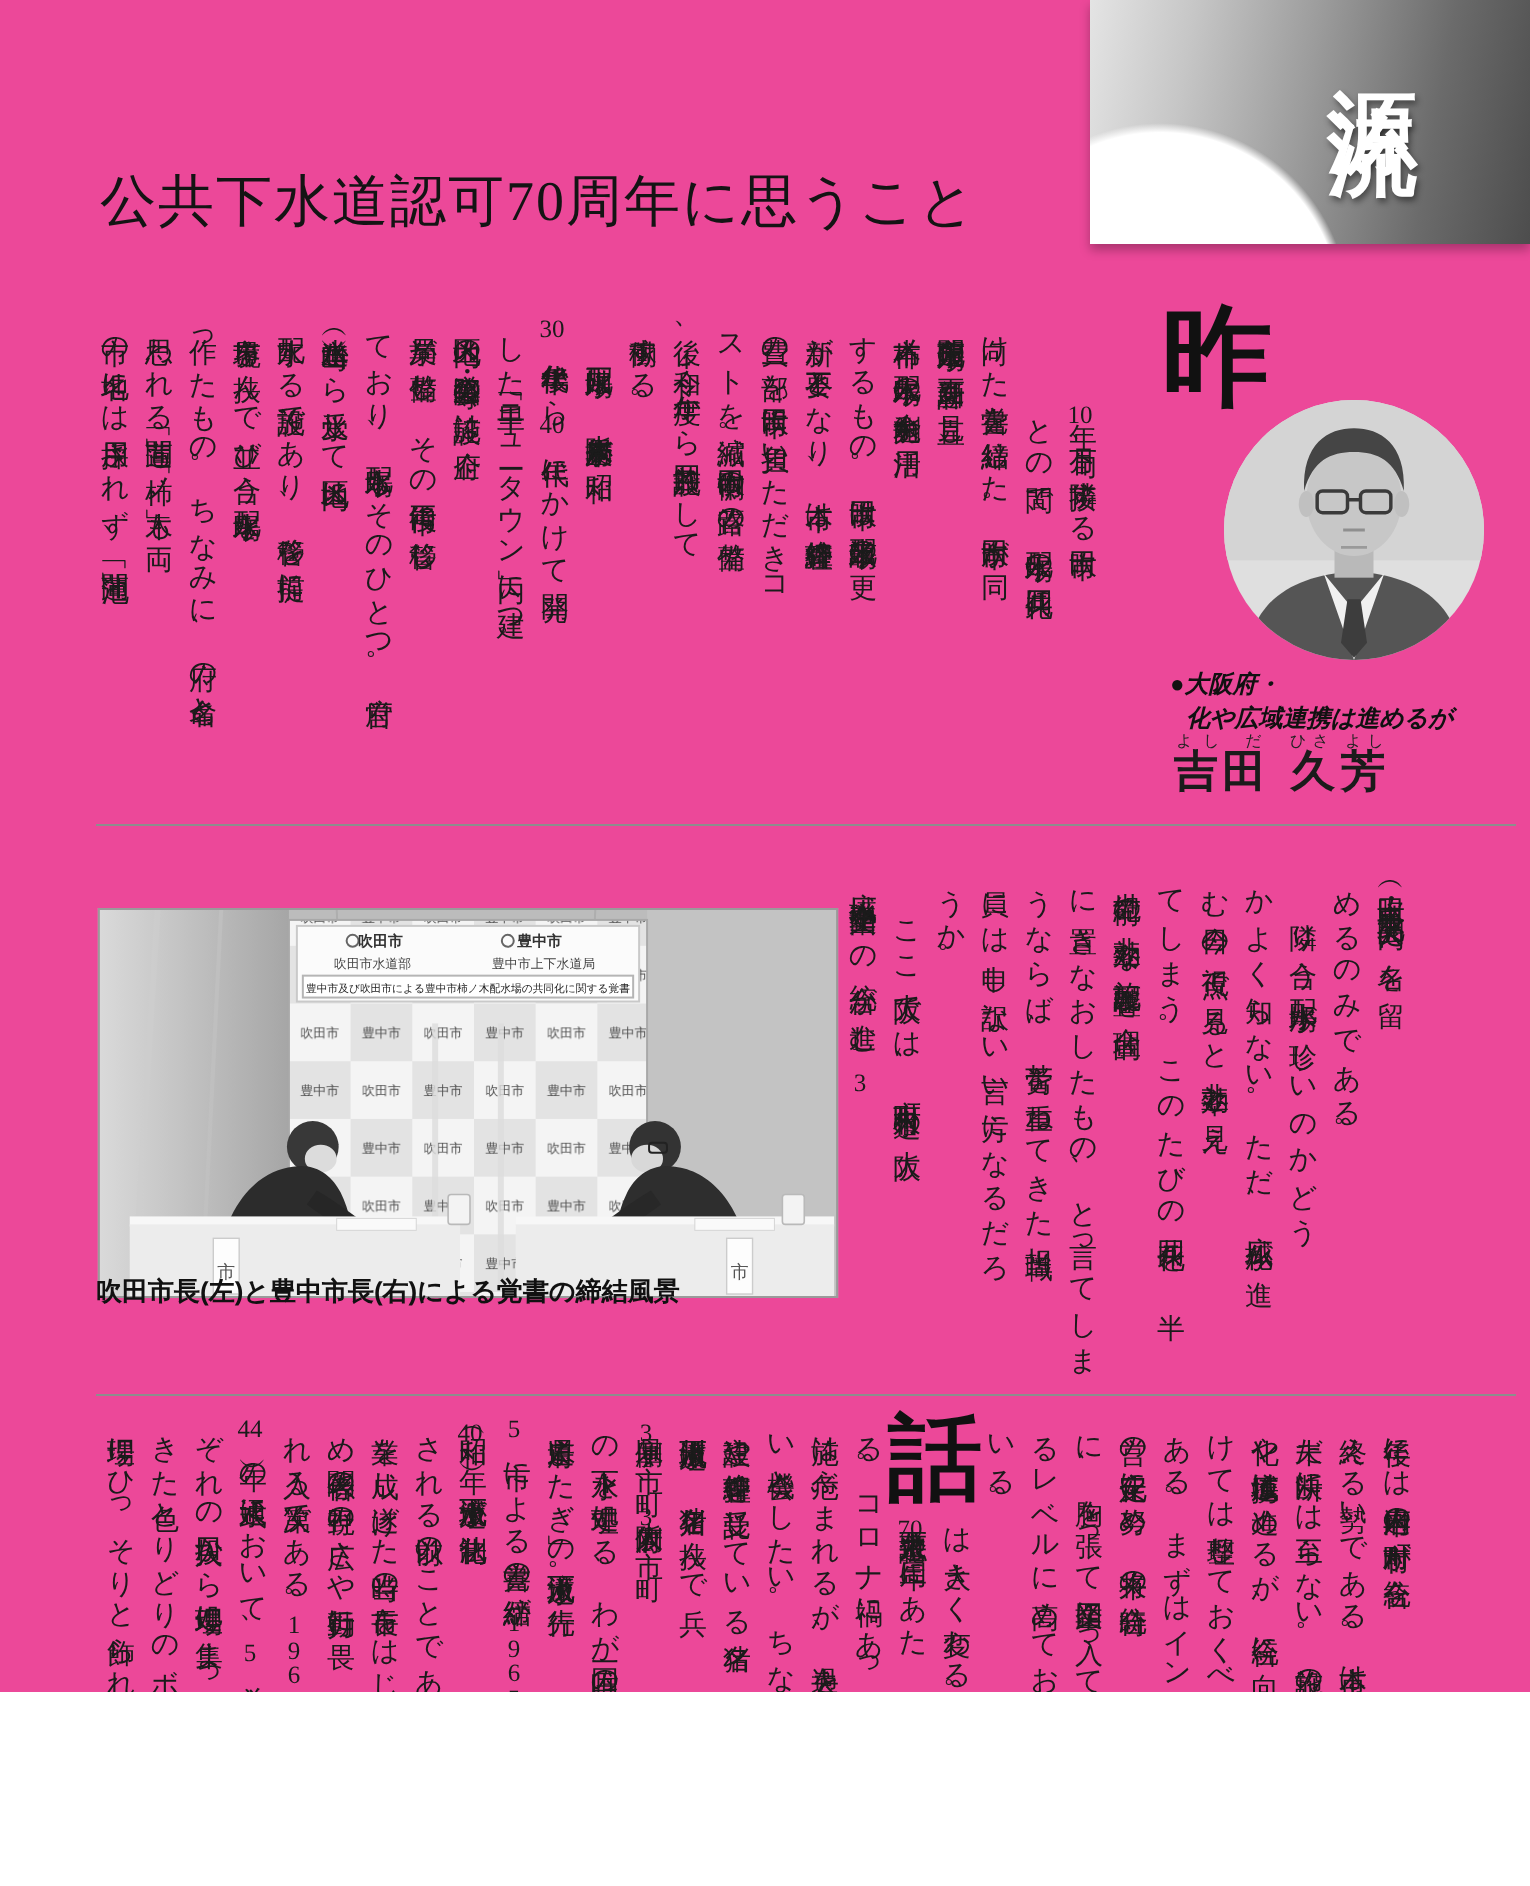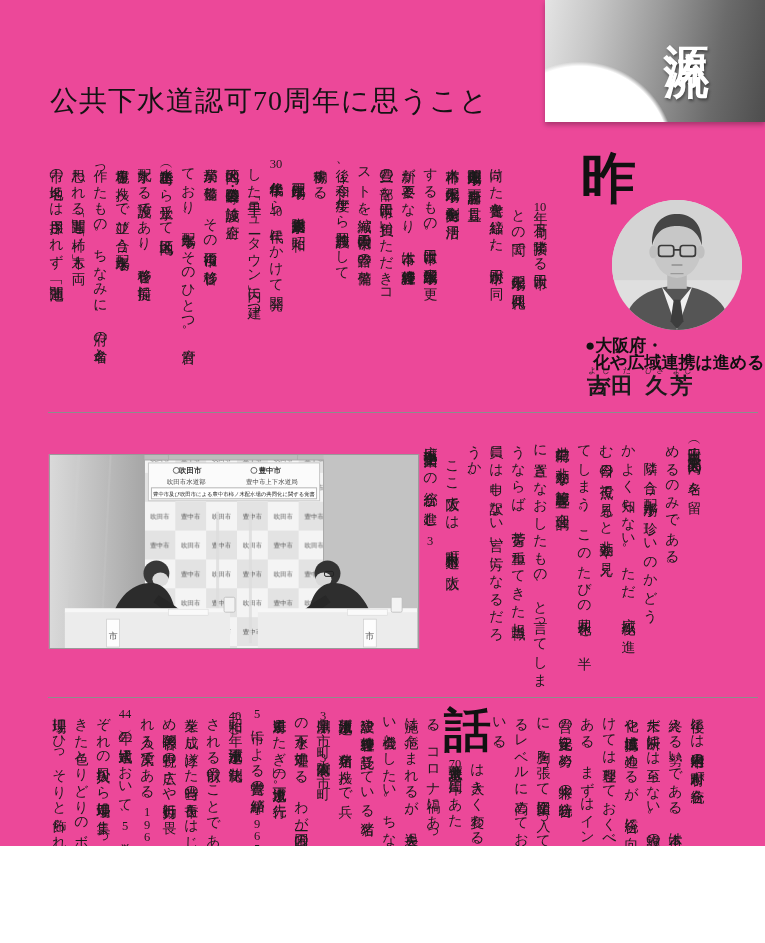--- a/index.html
+++ b/index.html
@@ -34,21 +34,21 @@
   .s3 .vcol { letter-spacing:.5px; }
   .indent-s3 .vcol { padding-top:46px; }
   .drop-wrap { position:relative; }
   .dropcap { font-weight:700; line-height:1; color:#111; }
   .dc1 { position:absolute; left:581px; top:151px; font-size:55px; }
   .dc3 { position:absolute; top:-1px; right:-3px; font-size:47px; }
 
   
   .avatar { position:absolute; left:612px; top:200px; width:130px; height:130px; }
   .aff { position:absolute; font-family:"Liberation Sans","DejaVu Sans",sans-serif;
-    font-weight:bold; font-size:17px; color:#111; }
+    font-weight:bold; font-size:12px; color:#111;font-style:italic; }
   .aff1 { left:585px; top:334px; }
   .aff2 { left:593px; top:351px; }
   .name-block { position:absolute; left:587px; top:366px; display:flex; gap:10px; }
   .name-block ruby { ruby-position:over; font-size:22px; font-weight:700; letter-spacing:2px; }
   .name-block rt { font-size:8px; font-weight:400; letter-spacing:3px; color:#222;
     font-family:"Liberation Sans","DejaVu Sans",sans-serif; }
 
   
   .hrule { position:absolute; left:48px; width:710px; border-top:1px solid #8d8d8d; }
   .r1 { top:412px; } .r2 { top:697px; }
@@ -205,20 +205,21 @@
         <rect x="176" y="144" width="11" height="15" rx="1.5" fill="#f3f3f3" stroke="#b9b9b9" stroke-width=".8"></rect>
         <rect x="344" y="144" width="11" height="15" rx="1.5" fill="#f3f3f3" stroke="#b9b9b9" stroke-width=".8"></rect>
         <rect x="58" y="166" width="13" height="28" fill="#fdfdfd" stroke="#cccccc" stroke-width=".7"></rect>
         <text x="64.5" y="186" font-size="9" fill="#555" text-anchor="middle" font-family="'Liberation Sans',sans-serif">市</text>
         <rect x="316" y="166" width="13" height="28" fill="#fdfdfd" stroke="#cccccc" stroke-width=".7"></rect>
         <text x="322.5" y="186" font-size="9" fill="#555" text-anchor="middle" font-family="'Liberation Sans',sans-serif">市</text>
       </g>
       <rect x="0.5" y="0.5" width="371" height="195" fill="none" stroke="#9a9a9a" stroke-width="1"></rect>
     </svg>
   </div>
+  <div class="photo-caption">吹田市長(左)と豊中市長(右)による覚書の締結風景</div>
 
   <div class="vtext s2">
     <div class="vgroup">
         <div class="vcol">（吹田市・千里北公園内）に名を留</div>
         <div class="vcol">めるのみである。</div>
         <div class="vcol">　隣り合う配水場が珍しいのかどう</div>
         <div class="vcol">かよく知らない。ただ、広域化が進</div>
         <div class="vcol">む今日の視点で見ると非効率と見え</div>
         <div class="vcol">てしまう。このたびの共同化を、半</div>
         <div class="vcol">世紀前の非効率な施設配置を合理的</div>

